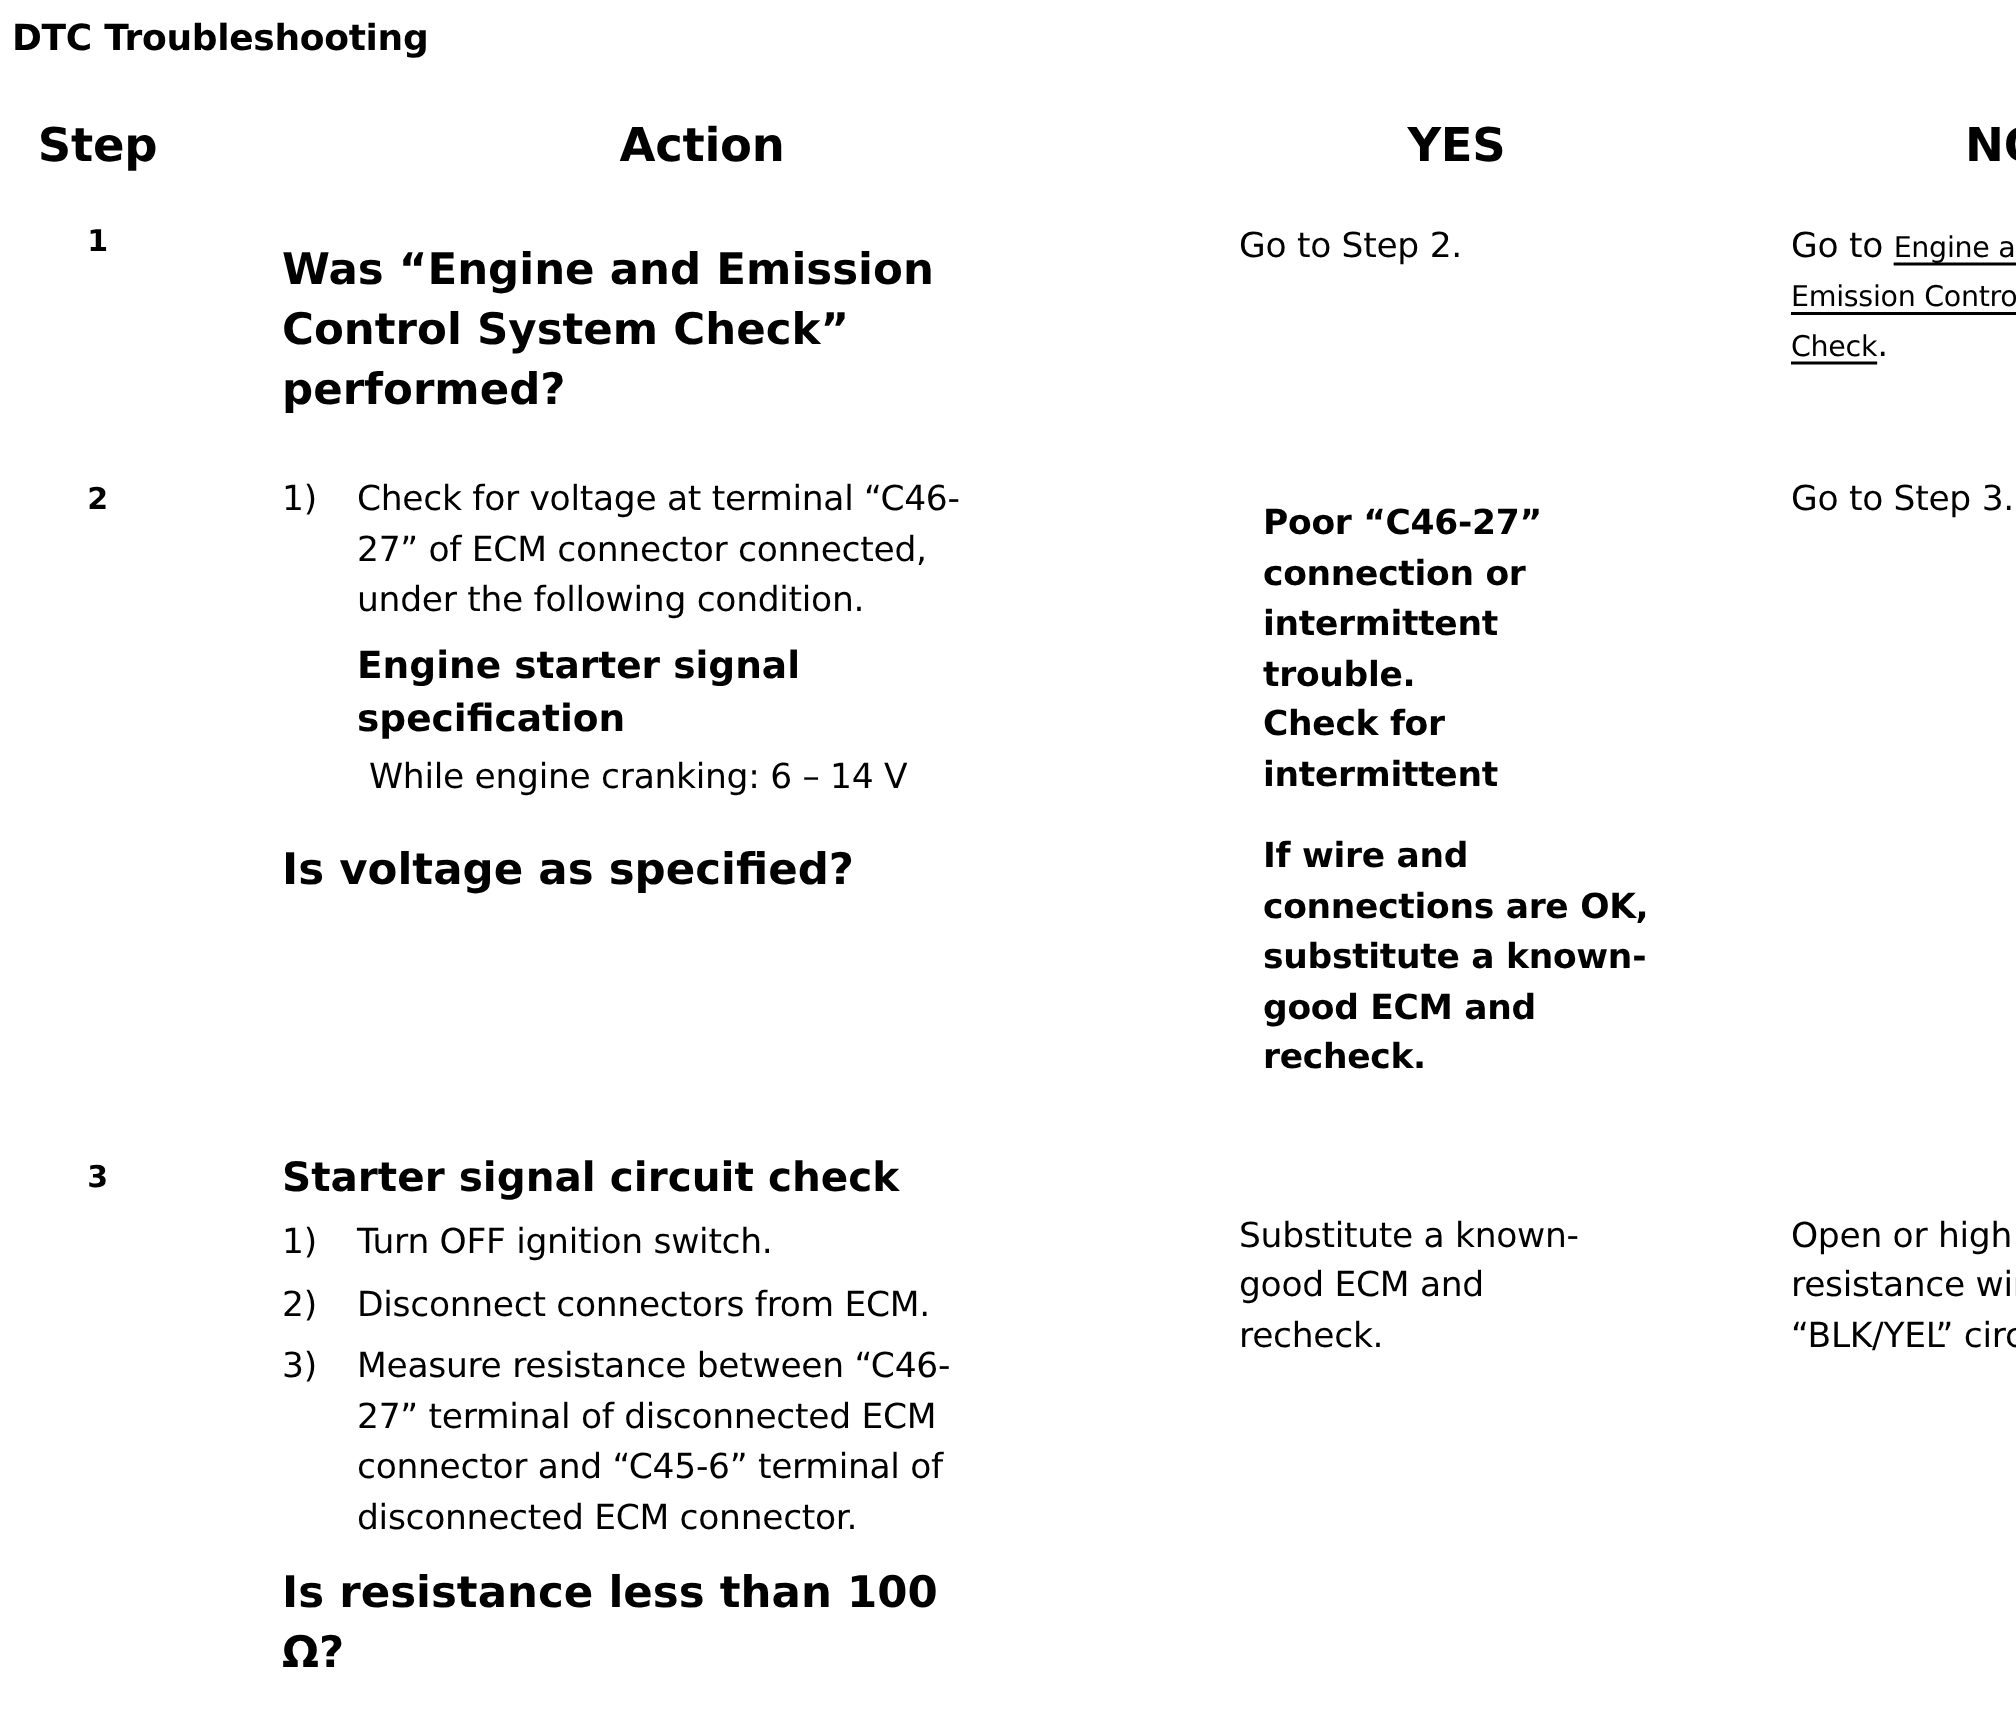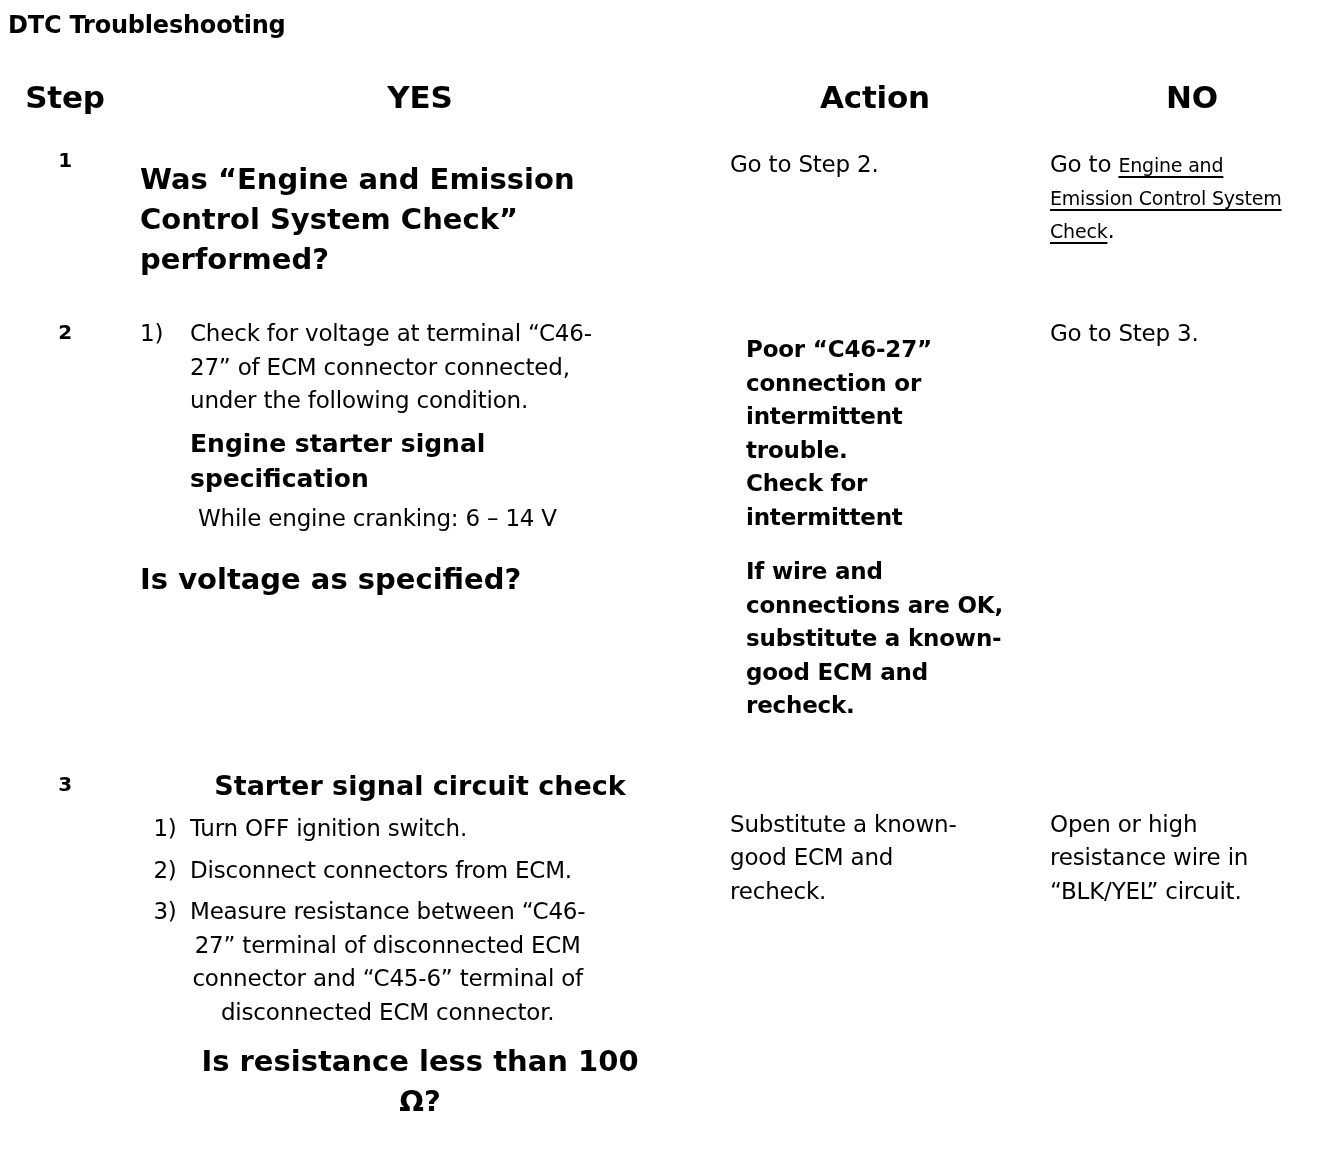--- a/index.html
+++ b/index.html
@@ -10,21 +10,21 @@
     font-size:23px; line-height:33.5px; letter-spacing:-0.2px;
     overflow:hidden;
   }
   .pre { white-space:pre-line; }
 
   .title {
     font-size:24px; line-height:38px; font-weight:bold;
     margin:6px 0 0 8px;
   }
 
-  .grid { display:grid; grid-template-columns:130px 580px 330px 304px; }
+  .grid { display:grid; grid-template-columns:130px 580px 330px 304px;gap:48px; }
 
   .head { margin-top:35px; }
   .head .hcell {
     font-weight:bold; font-size:31px; line-height:36px; text-align:center;
   }
 
   .rows { margin-top:25px; }
   .row1 { height:172px; }
   .row2 { height:452px; }
   .row3 { min-height:392px; }
@@ -53,41 +53,41 @@
   .li-text { white-space:pre-line; }
   .spec-h { font-weight:bold; font-size:25px; line-height:35px; margin:8px 0 0 50px; white-space:pre-line; letter-spacing:0; }
   .spec-v { margin:6px 0 0 50px; padding-left:8px; }
   .row2 .q { margin-top:24px; }
   .row2 .cell-yes { padding-top:5px; }
   .row2 .cell-yes p { margin:16px;font-weight:bold; }
   .row2 .cell-yes p + p { margin-top:21px; }
   .row2 .cell-no { padding-top:5px; }
 
   
-  .row3 .cell-action { padding-top:2px;text-align:center; }
+  .row3 .cell-action { padding-top:2px; }
   .h3 { font-weight:bold; font-size:27px; line-height:40px; letter-spacing:0; }
   .row3 .ilist { margin-top:6px; }
   .row3 .li + .li { margin-top:8px; }
   .row3 .q { margin-top:12px; }
   .row3 .cell-yes { padding-top:10px; }
   .row3 .cell-no { padding-top:10px; }
 </style>
 </head>
 <body>
 
 <div class="doc">
 
   <h1 class="title">DTC Troubleshooting</h1>
 
   <div class="table">
 
     <div class="grid head">
       <div class="hcell">Step</div>
+      <div class="hcell">Action</div>
       <div class="hcell">YES</div>
-      <div class="hcell">Action</div>
       <div class="hcell">NO</div>
     </div>
 
     <div class="rows">
 
       <div class="grid row1">
         <div class="cell-step">1</div>
         <div class="cell-action">
           <div class="q">Was “Engine and Emission
 Control System Check”

